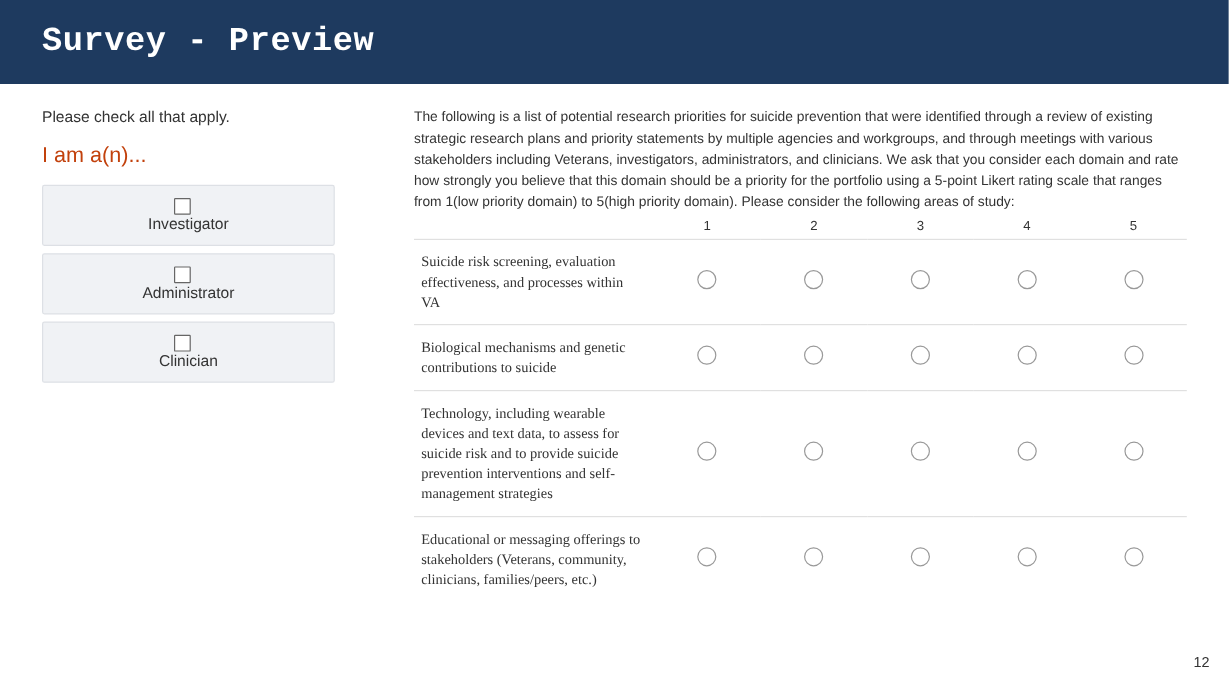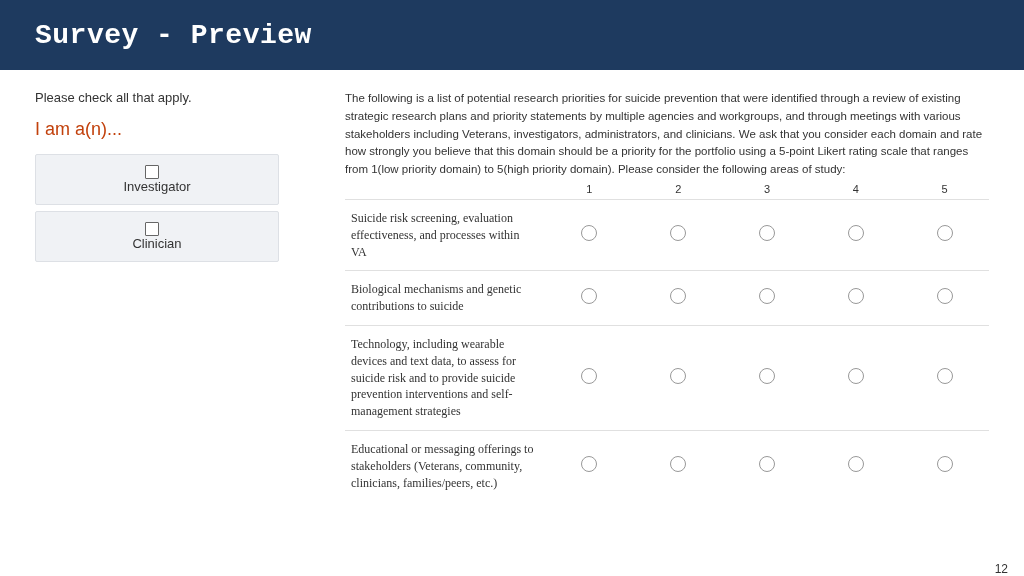--- a/index.html
+++ b/index.html
@@ -131,41 +131,45 @@
       height: 16px;
       border-radius: 50%;
       border: 1.5px solid #999;
       background: #fff;
       display: inline-block;
       cursor: pointer;
     }
 
     .page-number {
       position: absolute;
-      bottom: 0;
+      bottom: 17px;
       right: 16px;
       font-size: 12px;
       color: #333;
     }
   </style>
 </head>
 <body>
 
 <div class="header">
   <span class="header-title">Survey - Preview</span>
 </div>
 
 <div class="content">
   <div class="left-panel">
     <p class="please-check">Please check all that apply.</p>
     <p class="i-am">I am a(n)...</p>
 
     <div class="checkbox-row">
       <div class="checkbox-box"></div>
       <span class="checkbox-label">Investigator</span>
+    </div>
+    <div class="checkbox-row">
+      <div class="checkbox-box"></div>
+      <span class="checkbox-label">Administrator</span>
     </div>
     <div class="checkbox-row">
       <div class="checkbox-box"></div>
       <span class="checkbox-label">Clinician</span>
     </div>
   </div>
 
   <div class="right-panel">
     <p class="description">The following is a list of potential research priorities for suicide prevention that were identified through a review of existing strategic research plans and priority statements by multiple agencies and workgroups, and through meetings with various stakeholders including Veterans, investigators, administrators, and clinicians. We ask that you consider each domain and rate how strongly you believe that this domain should be a priority for the portfolio using a 5-point Likert rating scale that ranges from 1(low priority domain) to 5(high priority domain). Please consider the following areas of study:</p>
 

